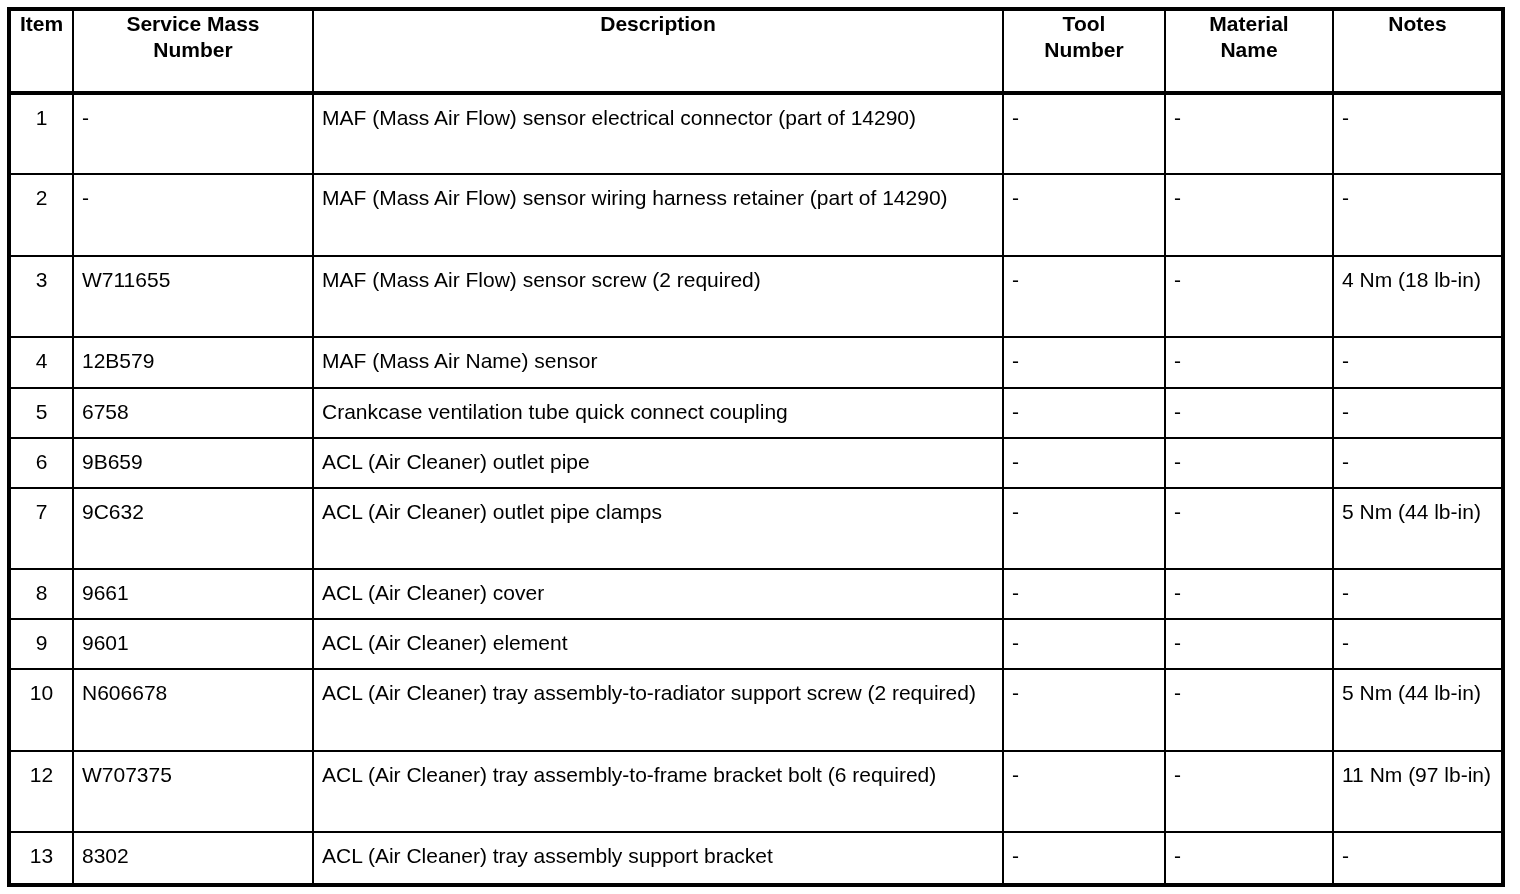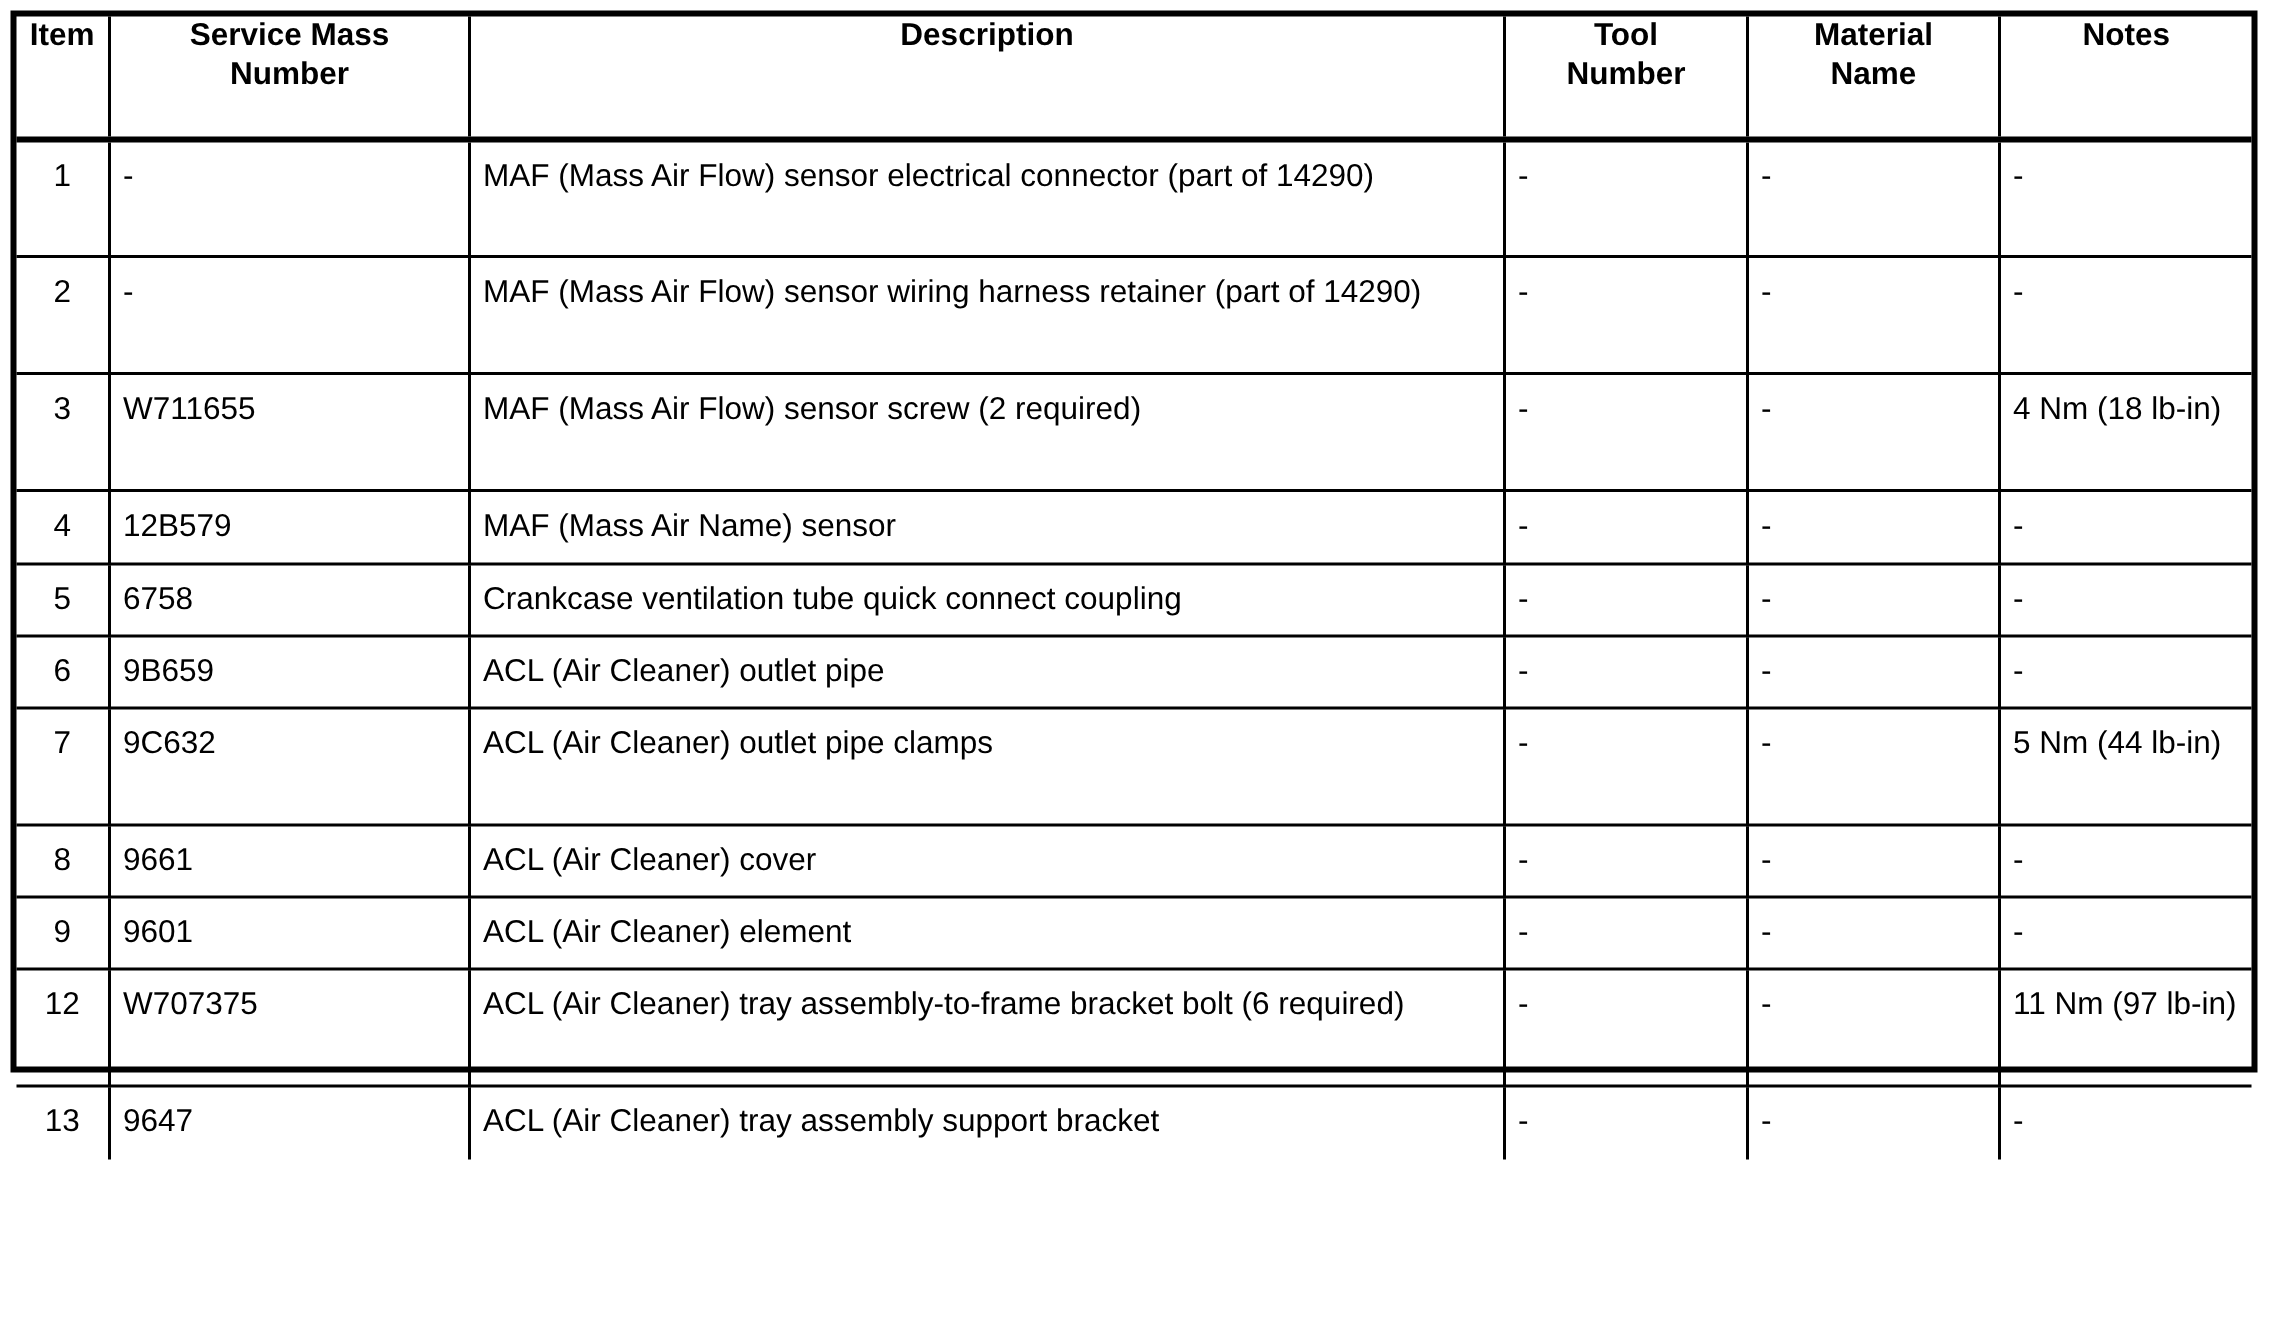--- a/index.html
+++ b/index.html
@@ -13,21 +13,21 @@
     font-family: "Liberation Sans", sans-serif;
     color: #000000;
     overflow: hidden;
   }
 
   #parts-table-wrapper {
     position: absolute;
     left: 7px;
     top: 7px;
     width: 1498px;
-    height: 708px;
+    height: 880px;
     box-sizing: border-box;
     border: 4px solid #000000;
   }
 
   table.parts-table {
     width: 100%;
     height: 100%;
     border-collapse: collapse;
     table-layout: fixed;
     font-size: 21px;
@@ -302,20 +302,40 @@
           </td>
           <td>
             <span class="cell-pad-left">-</span>
           </td>
           <td>
             <span class="cell-pad-left">-</span>
           </td>
         </tr>
         <tr class="h-tall">
           <td>
+            <span class="cell-pad-center">10</span>
+          </td>
+          <td>
+            <span class="cell-pad-left">N606678</span>
+          </td>
+          <td>
+            <span class="cell-pad-left">ACL (Air Cleaner) tray assembly-to-radiator support screw (2 required)</span>
+          </td>
+          <td>
+            <span class="cell-pad-left">-</span>
+          </td>
+          <td>
+            <span class="cell-pad-left">-</span>
+          </td>
+          <td>
+            <span class="cell-pad-left">5 Nm (44 lb-in)</span>
+          </td>
+        </tr>
+        <tr class="h-tall">
+          <td>
             <span class="cell-pad-center">12</span>
           </td>
           <td>
             <span class="cell-pad-left">W707375</span>
           </td>
           <td>
             <span class="cell-pad-left">ACL (Air Cleaner) tray assembly-to-frame bracket bolt (6 required)</span>
           </td>
           <td>
             <span class="cell-pad-left">-</span>
@@ -325,21 +345,21 @@
           </td>
           <td>
             <span class="cell-pad-left">11 Nm (97 lb-in)</span>
           </td>
         </tr>
         <tr class="h-mid">
           <td>
             <span class="cell-pad-center">13</span>
           </td>
           <td>
-            <span class="cell-pad-left">9647</span>
+            <span class="cell-pad-left">8302</span>
           </td>
           <td>
             <span class="cell-pad-left">ACL (Air Cleaner) tray assembly support bracket</span>
           </td>
           <td>
             <span class="cell-pad-left">-</span>
           </td>
           <td>
             <span class="cell-pad-left">-</span>
           </td>

